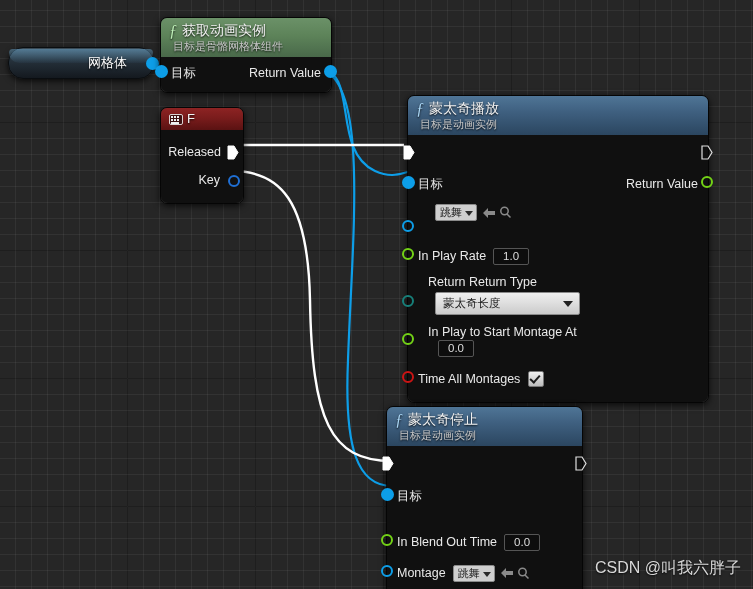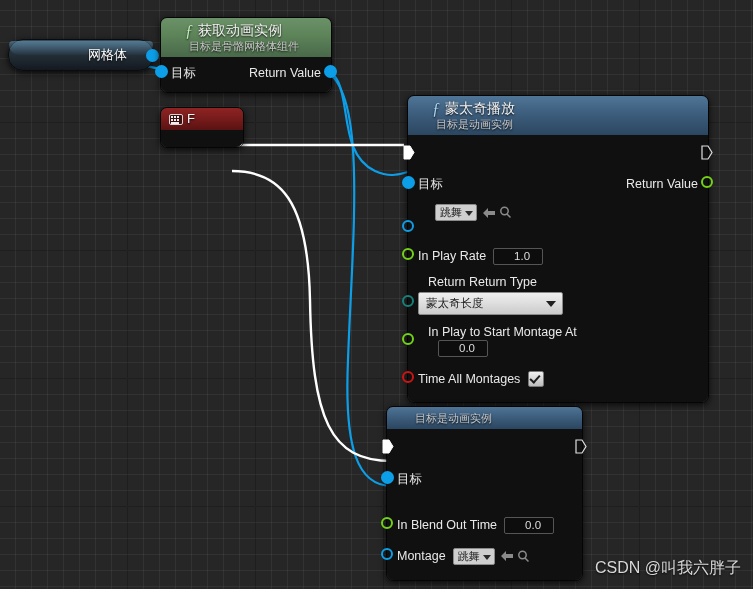--- a/index.html
+++ b/index.html
@@ -22,21 +22,21 @@
   }
   svg.wires{position:absolute;left:0;top:0;width:753px;height:589px;pointer-events:none;z-index:5;}
 
   .node{position:absolute;z-index:10;border-radius:7px;
     box-shadow:0 2px 7px rgba(0,0,0,0.75);
     border:1px solid rgba(0,0,0,0.85);
     overflow:visible;}
   .node .body{background:#101010;border-radius:0 0 7px 7px;}
 
   
-  .hdr{position:relative;border-radius:6px 6px 0 0;padding:4px 8px 4px 24px;}
+  .hdr{position:relative;border-radius:6px 6px 0 0;padding:4px 8px 4px 8px;}
   .hdr .ttl{font-size:14px;color:#f2f2f2;line-height:17px;white-space:nowrap;
     text-shadow:0 1px 2px rgba(0,0,0,0.9);}
   .hdr .sub{font-size:11px;color:#c8c8c8;line-height:14px;white-space:nowrap;
     text-shadow:0 1px 2px rgba(0,0,0,0.9);}
   .hdr .fx{font-style:italic;font-family:"Liberation Serif",serif;font-size:16px;
     margin-right:5px;display:inline-block;vertical-align:-1px;}
 
   .hdr-green{background:linear-gradient(to bottom,#6b9168 0%,#5d8359 45%,#49694a 100%);}
   .hdr-green .fx{color:#bff0b8;}
   .hdr-blue{background:linear-gradient(to bottom,#4f7596 0%,#3f6080 40%,#2b4660 100%);}
@@ -61,22 +61,22 @@
   .c-obj{color:#0d9ee8;}
   .c-green{color:#73d216;}
   .c-teal{color:#17807a;}
   .c-red{color:#cc1414;}
 
   .exec{width:12px;height:15px;}
   .exec svg{display:block;}
 
   
   .numbox{background:#0d0d0d;border:1px solid #555;border-radius:2px;
-    color:#dcdcdc;font-size:11.5px;padding:1px 6px 1px 20px;line-height:13px;
-    display:inline-block;min-width:22px;text-align:left;}
+    color:#dcdcdc;font-size:11.5px;padding:1px 6px 1px 6px;line-height:13px;
+    display:inline-block;min-width:22px;text-align:center;}
   .ddsmall{background:#cfcfcf;border:1px solid #8a8a8a;border-radius:2px;
     color:#202020;font-size:11px;padding:1px 14px 1px 4px;line-height:13px;
     position:relative;display:inline-block;}
   .ddsmall .cv{position:absolute;right:3px;top:6px;width:0;height:0;
     border-left:4px solid transparent;border-right:4px solid transparent;
     border-top:5px solid #2a2a2a;}
   .ddbig{background:linear-gradient(to bottom,#f0f0f0,#cbcbcb);
     border:1px solid #8a8a8a;border-radius:2px;color:#1c1c1c;font-size:11.5px;
     padding:3px 20px 3px 7px;position:relative;width:145px;box-sizing:border-box;}
   .ddbig .cv{position:absolute;right:6px;top:8px;width:0;height:0;
@@ -112,21 +112,21 @@
 
     <path d="M318,69 C360,69 330,150 375,171 C395,180 404,171 414,171" stroke="#0d9ee8" stroke-width="2.2" fill="none"></path>
 
     <path d="M318,69 C370,75 352,240 348,360 C344,450 358,486 392,486" stroke="#0d9ee8" stroke-width="2.2" fill="none"></path>
 
     <path d="M232,145 L404,145" stroke="#ffffff" stroke-width="2.4" fill="none"></path>
 
     <path d="M232,171 C280,171 308,200 310,300 C312,420 330,461 392,461" stroke="#ffffff" stroke-width="2.4" fill="none"></path>
   </svg>
 
-  <div class="pill" style="left:8px;top:39px;width:118px;">
+  <div class="pill" style="left:8px;top:47px;width:118px;">
     <div class="glow"></div>
     <span class="ptxt">网格体</span>
     <span class="pin r" style="top:9px;">
       <span class="dot solid c-obj" style="width:13px;height:13px;display:block;"></span>
     </span>
   </div>
 
   <div class="node" style="left:160px;top:17px;width:170px;">
     <div class="hdr hdr-green">
       <div class="ttl"><span class="fx">ƒ</span><span>获取动画实例</span></div>
@@ -158,20 +158,34 @@
             <rect x="8" y="2" width="2" height="2" fill="#f0f0f0"></rect>
             <rect x="2" y="5" width="2" height="2" fill="#f0f0f0"></rect>
             <rect x="5" y="5" width="2" height="2" fill="#f0f0f0"></rect>
             <rect x="8" y="5" width="2" height="2" fill="#f0f0f0"></rect>
             <rect x="2" y="8" width="8" height="2" fill="#f0f0f0"></rect>
           </svg>
         </span><span>F</span>
       </div>
     </div>
     <div class="body" style="padding:8px 0 9px 0;">
+      <div class="row right" style="min-height:24px;">
+        <span class="lbl">Released</span>
+        <span class="exec" style="margin-left:6px;margin-right:-6px;">
+          <svg width="12" height="15" viewBox="0 0 12 15">
+              <path d="M1,1 L1,14 L7,14 L11,7.5 L7,1 Z" fill="#ffffff" stroke="#ffffff" stroke-width="1"></path>
+            </svg>
+        </span>
+      </div>
+      <div class="row right" style="min-height:24px;">
+        <span class="lbl">Key</span>
+        <span class="pin" style="position:relative;right:-8px;top:1px;">
+          <span class="dot hollow" style="color:#1f6fd4;width:12px;height:12px;display:block;"></span>
+        </span>
+      </div>
     </div>
   </div>
 
   <div class="node" style="left:407px;top:95px;width:300px;">
     <div class="hdr hdr-blue">
       <div class="ttl"><span class="fx">ƒ</span><span>蒙太奇播放</span></div>
       <div class="sub" style="padding-left:4px;">目标是动画实例</div>
     </div>
     <div class="body" style="padding:6px 0 10px 0;">
 
@@ -225,21 +239,21 @@
         </span>
         <span class="lbl" style="margin-right:7px;">In Play Rate</span>
         <span class="numbox">1.0</span>
       </div>
 
       <div class="row" style="display:block;min-height:40px;margin-top:4px;padding-left:10px;">
         <span class="pin l" style="top:22px;">
           <span class="dot hollow c-teal" style="width:12px;height:12px;display:block;"></span>
         </span>
         <div class="lbl" style="padding-left:10px;">Return Return Type</div>
-        <div class="ddbig" style="margin-top:3px;">
+        <div class="ddbig" style="margin-left:17px;margin-top:3px;">
           <span>蒙太奇长度</span>
           <span class="cv"></span>
         </div>
       </div>
 
       <div class="row" style="display:block;min-height:34px;margin-top:6px;padding-left:10px;">
         <span class="pin l" style="top:10px;">
           <span class="dot hollow c-green" style="width:12px;height:12px;display:block;"></span>
         </span>
         <div class="lbl" style="padding-left:10px;">In Play to Start Montage At</div>
@@ -252,20 +266,21 @@
         </span>
         <span class="lbl" style="margin-right:8px;">Time All Montages</span>
         <span class="chk"></span>
       </div>
 
     </div>
   </div>
 
   <div class="node" style="left:386px;top:406px;width:195px;">
     <div class="hdr hdr-blue">
+      <div class="ttl"><span class="fx">ƒ</span><span>蒙太奇停止</span></div>
       <div class="sub" style="padding-left:4px;">目标是动画实例</div>
     </div>
     <div class="body" style="padding:6px 0 10px 0;">
 
       <div class="row" style="min-height:22px;">
         <span style="position:absolute;left:-5px;top:4px;">
           <svg width="12" height="15" viewBox="0 0 12 15">
               <path d="M1,1 L1,14 L7,14 L11,7.5 L7,1 Z" fill="#ffffff" stroke="#ffffff" stroke-width="1"></path>
             </svg>
         </span>

